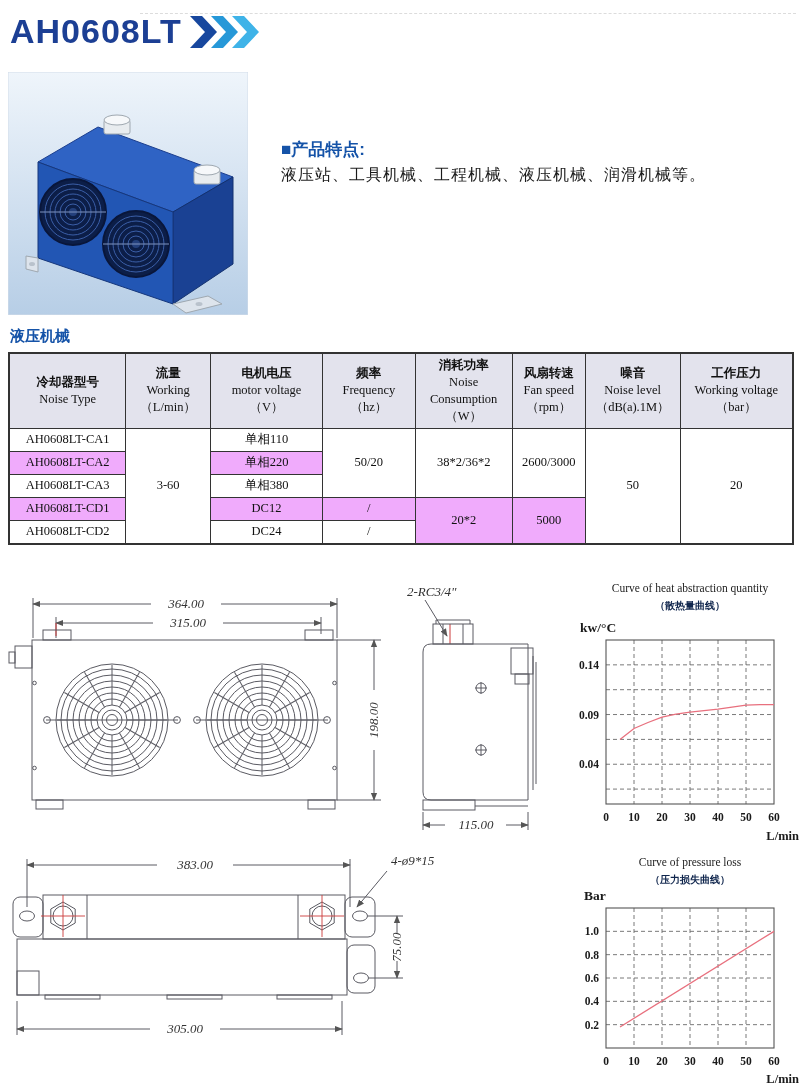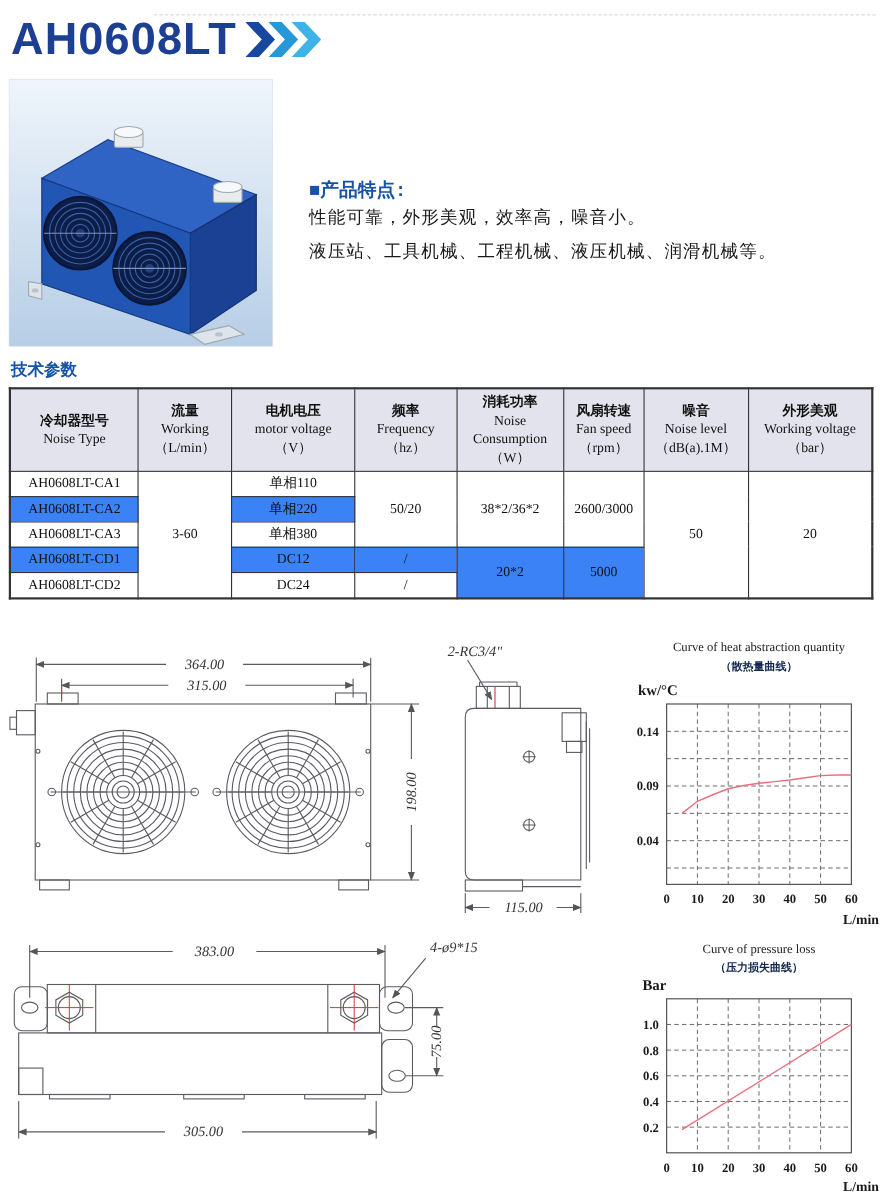--- a/index.html
+++ b/index.html
@@ -1,33 +1,33 @@
 <!DOCTYPE html>
 <html><head>
 <meta charset="utf-8">
 <style>
   html,body{margin:0;padding:0;background:#fff;}
   #page{position:relative;width:800px;height:1084px;background:#fff;overflow:hidden;
         font-family:"Liberation Sans",sans-serif;color:#222;}
   .top-rule{position:absolute;left:140px;top:13px;width:656px;border-top:1px dashed #dcdcdc;}
   .title-row{position:absolute;left:10px;top:12px;display:flex;align-items:center;gap:8px;}
-  .page-title{font-size:41px;font-weight:bold;color:#1c3f94;letter-spacing:1px;
+  .page-title{font-size:34px;font-weight:bold;color:#1c3f94;letter-spacing:1px;
               font-family:"Liberation Sans",sans-serif;}
   .photo-wrap{position:absolute;left:8px;top:72px;width:240px;height:243px;}
-  .features{position:absolute;left:281px;top:161px;width:505px;font-family:Liberation Mono, monospace;}
+  .features{position:absolute;left:281px;top:138px;width:505px;font-family:Liberation Sans, sans-serif;}
   .feat-head{color:#1553a8;font-weight:bold;font-size:17px;margin:0 0 4px 0;}
   .feat-body{color:#1a1a1a;font-size:16px;margin:0 0 10px 0;letter-spacing:1px;}
   .tech-label{position:absolute;left:10px;top:327px;color:#1553a8;font-weight:bold;font-size:15px;}
   .spec-table{position:absolute;left:8px;top:352px;width:786px;border-collapse:collapse;
               font-family:"Liberation Serif",serif;font-size:12.5px;color:#111;text-align:center;
               border:2px solid #333;}
   .spec-table th,.spec-table td{border:1px solid #333;}
   .spec-table thead th{background:#e3e3ed;font-weight:normal;padding:3px 1px;height:60px;line-height:1.35;}
   .spec-table td{height:22px;padding:0 2px;}
-  .shade{background:#3b82f6;}
+  .shade{background:#f0abfc;}
   .hdr-zh{font-weight:bold;}
   svg text{font-family:"Liberation Serif",serif;}
   .dim-text{font-style:italic;font-size:13px;fill:#333;}
   .drawing{position:absolute;}
   .chart{position:absolute;}
 </style>
 </head>
 <body>
 
 <div id="page">
@@ -83,25 +83,24 @@
 
       <polygon points="18,184 30,186 30,200 18,197" fill="#dde4ec" stroke="#9fa8b0"></polygon>
       <ellipse cx="24" cy="192" rx="3" ry="2" fill="#b9c2cc"></ellipse>
       <polygon points="165,232 200,224 214,232 178,241" fill="#dde4ec" stroke="#9fa8b0"></polygon>
       <ellipse cx="191" cy="232" rx="3.5" ry="2" fill="#b9c2cc"></ellipse>
     </svg>
   </div>
 
   <div class="features">
     <p class="feat-head">■产品特点:</p>
-    <p class="feat-body">性能可靠，外形美观，效率高，噪音小。</p>
     <p class="feat-body">液压站、工具机械、工程机械、液压机械、润滑机械等。</p>
   </div>
 
-  <div class="tech-label">技术参数</div>
+  <div class="tech-label">液压机械</div>
 
   <table class="spec-table">
     <colgroup>
       <col style="width:14.9%">
         <col style="width:10.8%">
         <col style="width:14.3%">
         <col style="width:11.8%">
       <col style="width:12.4%">
         <col style="width:9.3%">
         <col style="width:12.1%">
@@ -137,21 +136,21 @@
           <div class="hdr-zh">风扇转速</div>
           <div>Fan speed</div>
           <div>（rpm）</div>
         </th>
         <th>
           <div class="hdr-zh">噪音</div>
           <div>Noise level</div>
           <div>（dB(a).1M）</div>
         </th>
         <th>
-          <div class="hdr-zh">外形美观</div>
+          <div class="hdr-zh">工作压力</div>
           <div>Working voltage</div>
           <div>（bar）</div>
         </th>
       </tr>
     </thead>
     <tbody>
       <tr>
         <td>AH0608LT-CA1</td>
         <td rowspan="5">3-60</td>
         <td>单相110</td>

